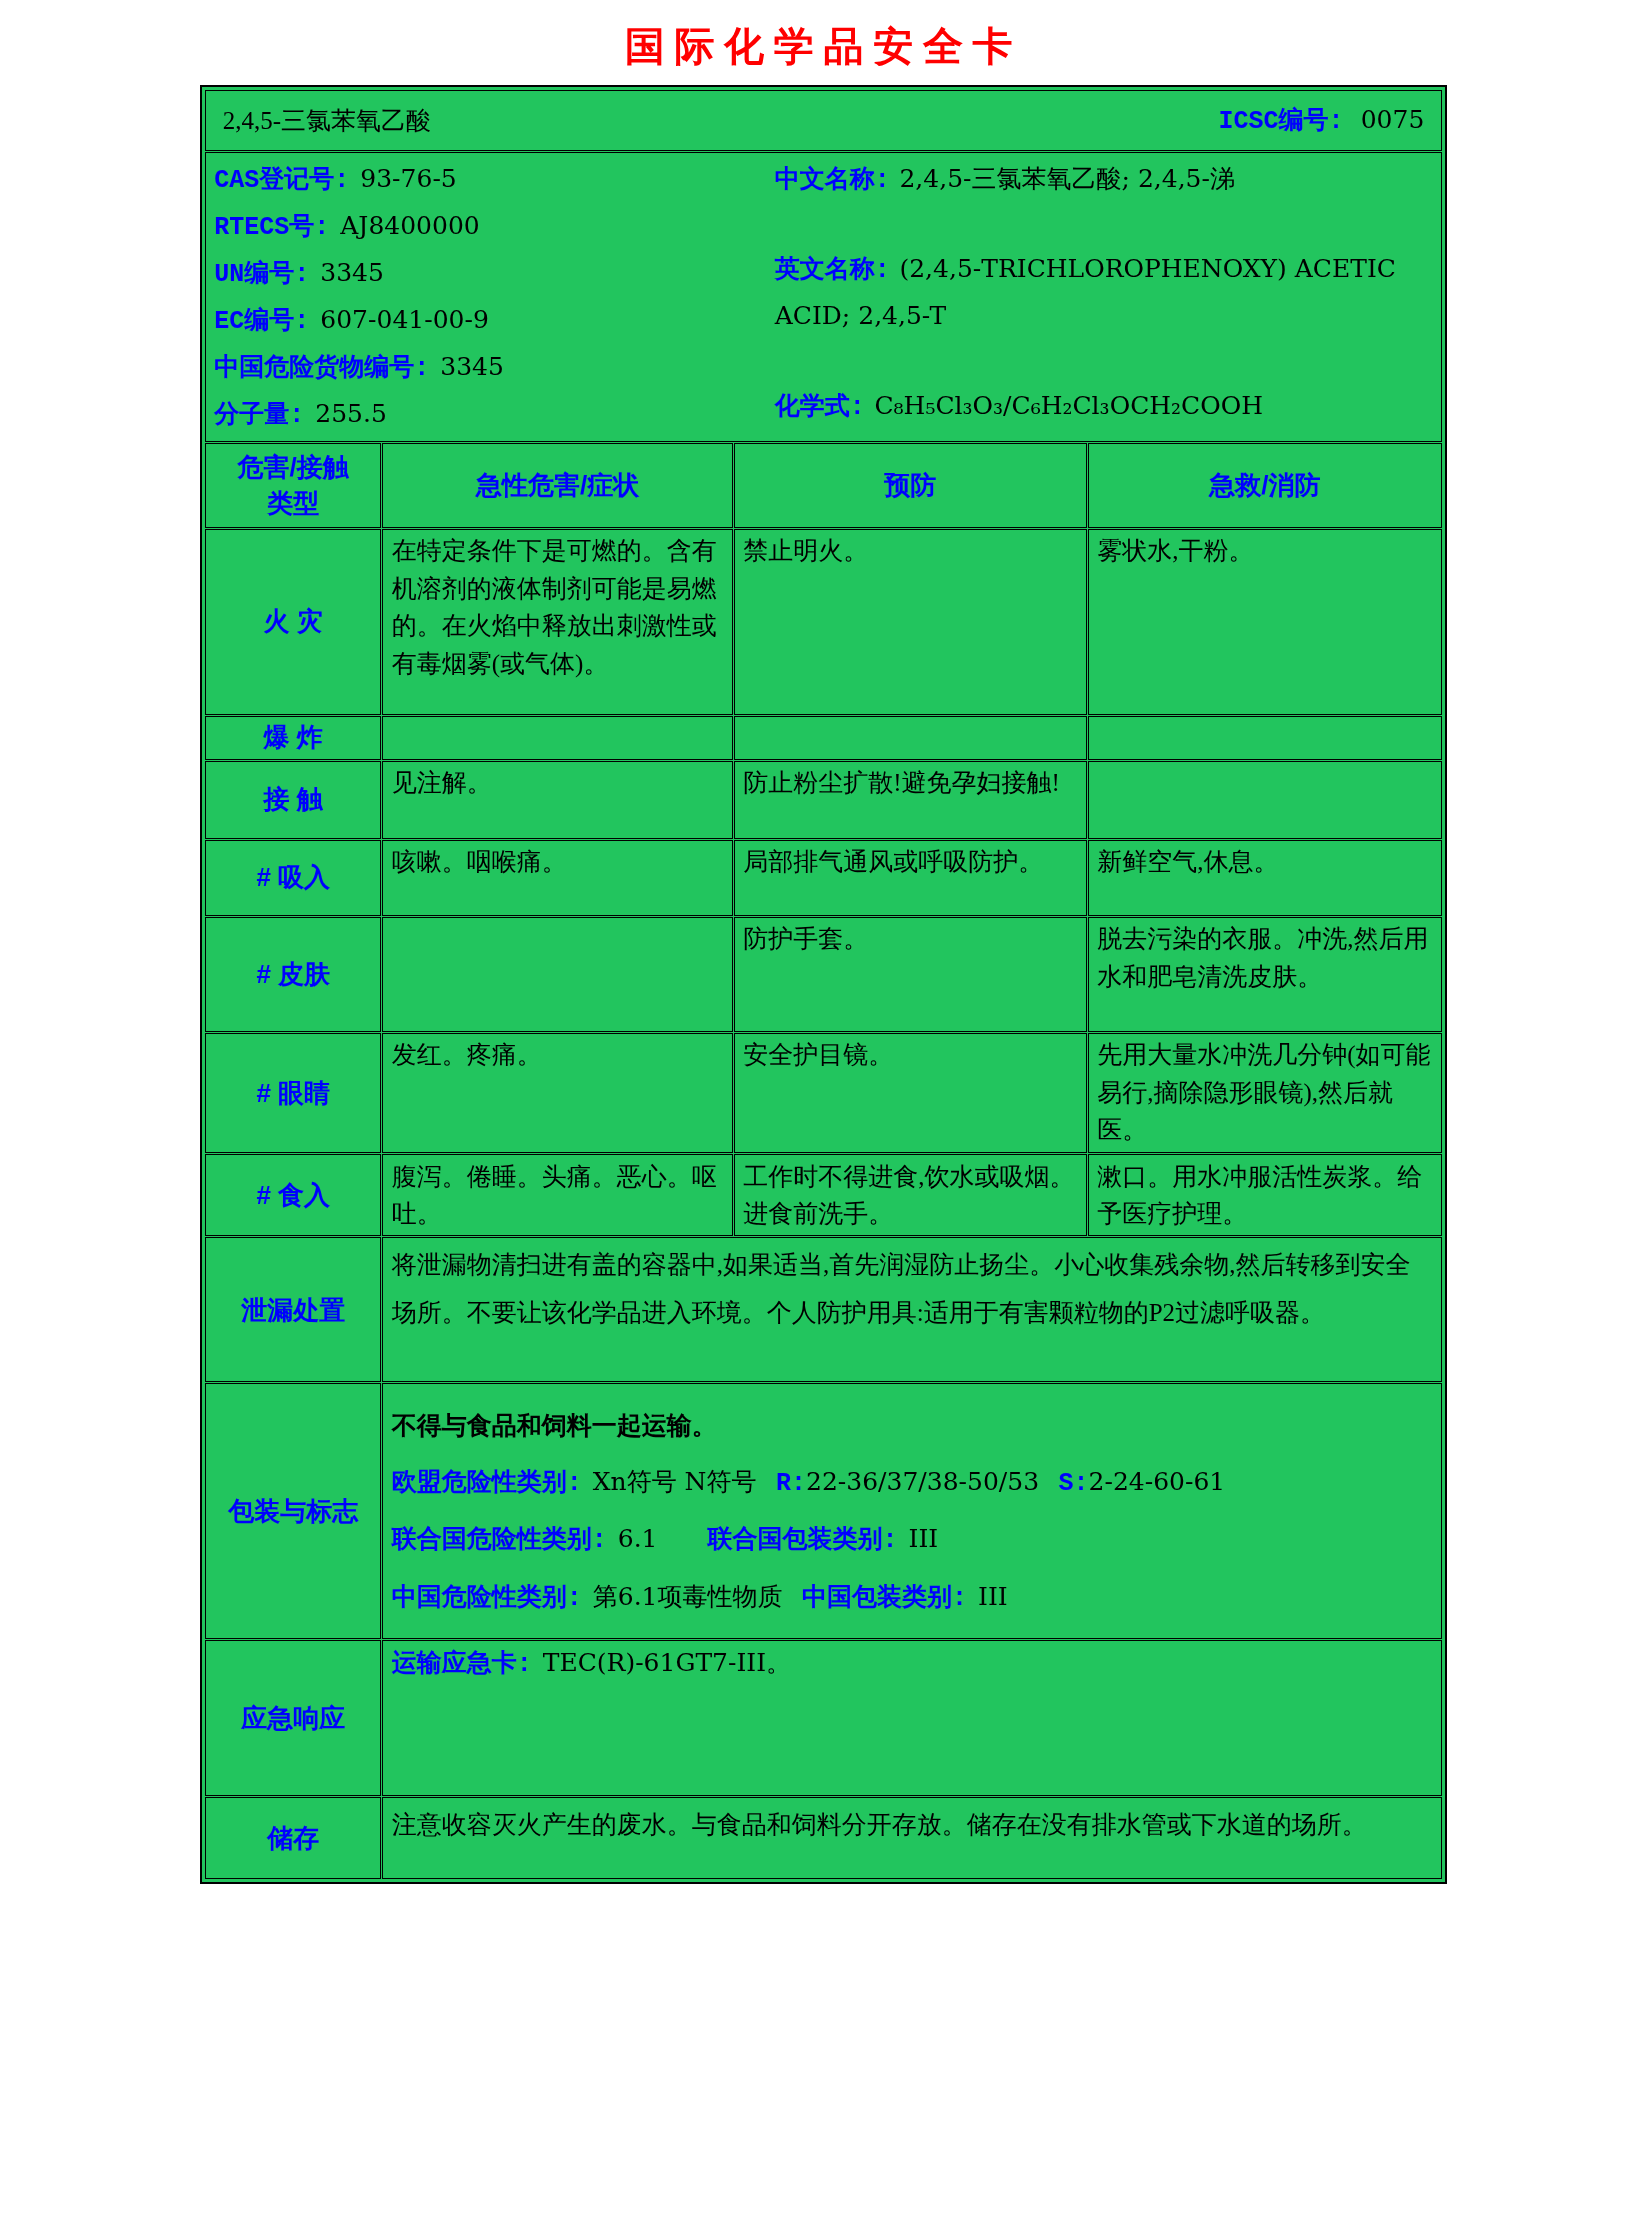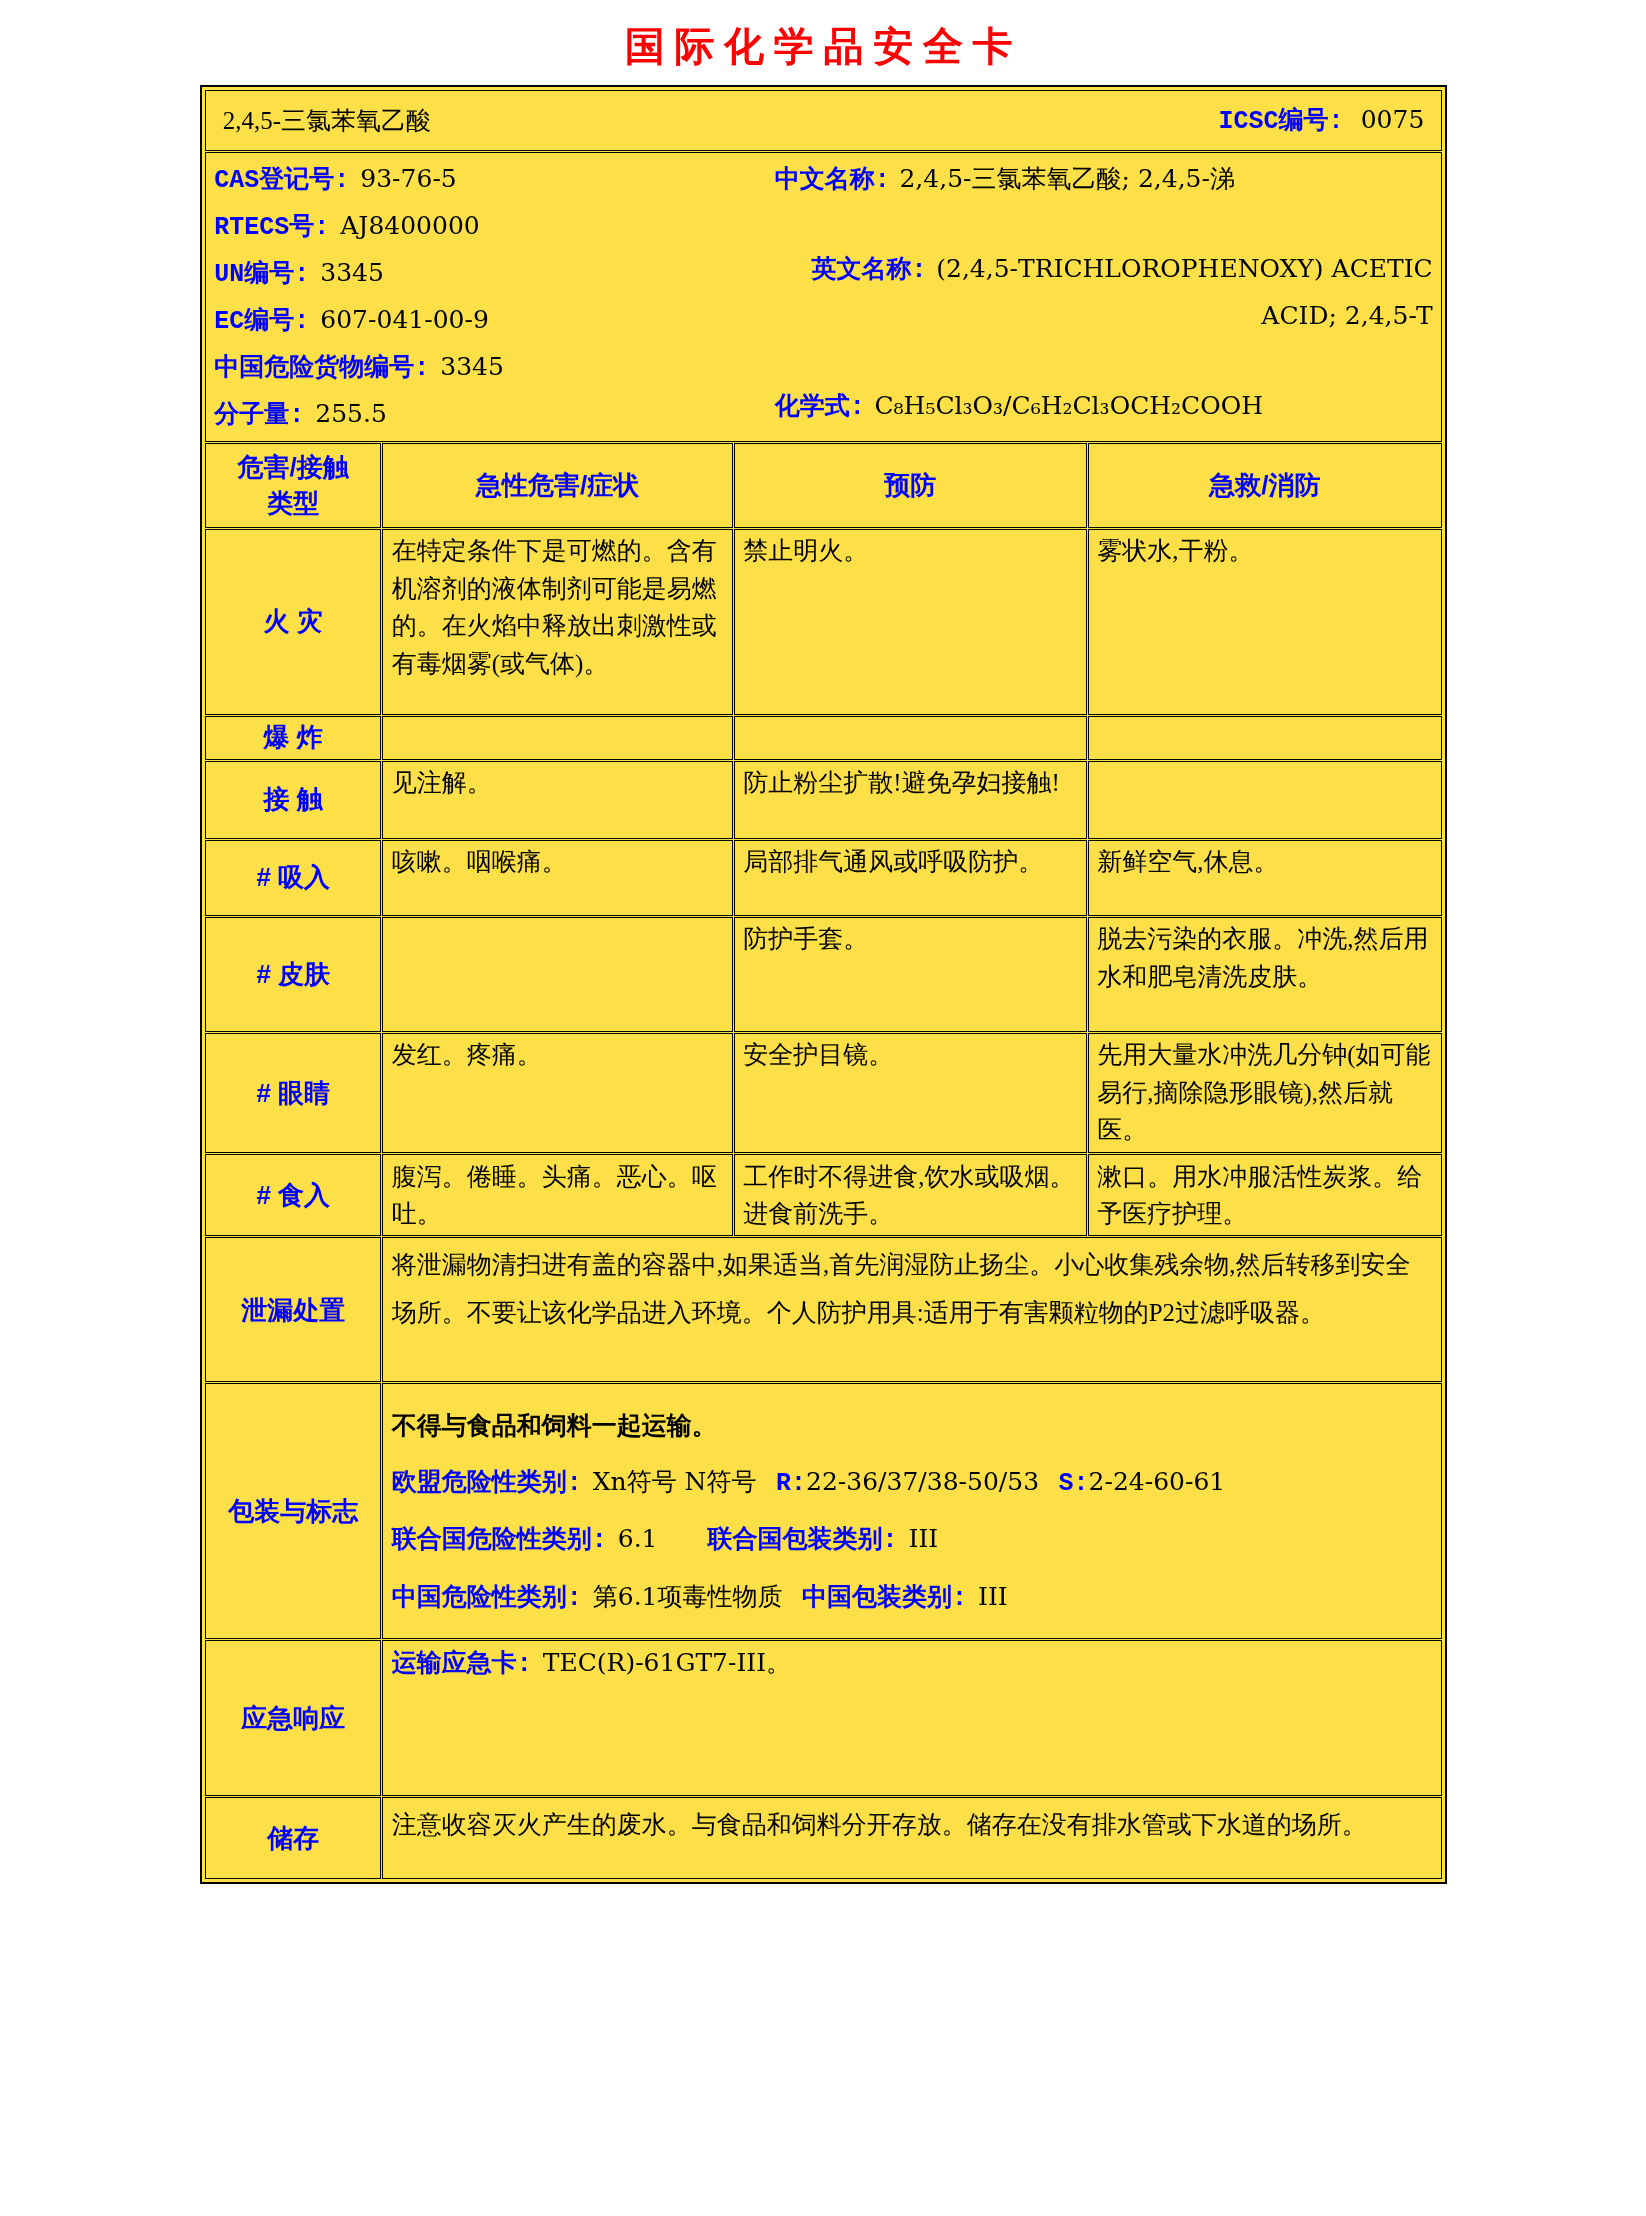--- a/index.html
+++ b/index.html
@@ -15,21 +15,21 @@
     font-size:40px;
     letter-spacing:9.7px;
     font-family:"Liberation Serif","DejaVu Serif",serif;
     padding-top:11px;
     margin:8px 0 11px 0;
   }
   .card{
     width:1239px;margin:0 auto;
     border:2.1px solid #000;
     padding:2.1px;
-    background:#fde047;
+    background:#22c55e;
   }
   table.card-table{
     width:100%;
     border-collapse:separate;
     border-spacing:1.4px;
     table-layout:fixed;
   }
   td{
     border:1.4px solid #000;
     vertical-align:top;
@@ -48,21 +48,21 @@
   
   .name-cell{vertical-align:middle;padding:7px 16.7px;}
   .name-flex{display:flex;justify-content:space-between;align-items:center;}
   
   .id-flex{display:flex;}
   .id-left{width:46%;}
   .id-right{width:54%;}
   .id-line{line-height:45px;white-space:nowrap;}
   .id-line .val{margin-left:11px;}
   .idr-cn{height:90px;line-height:45px;}
-  .idr-en{min-height:90px;line-height:45px;text-align:right;}
+  .idr-en{min-height:90px;line-height:45px;}
   .idr-f{margin-top:45px;line-height:45px;}
   .idr-lab{margin-right:9.7px;}
   
   .label-cell{
     text-align:center;vertical-align:middle;
     color:#0000ff;font-weight:bold;
     font-family:"Liberation Sans","DejaVu Sans",sans-serif;
     font-size:26px;line-height:1.4;
     padding:2.8px 2.8px;
   }

